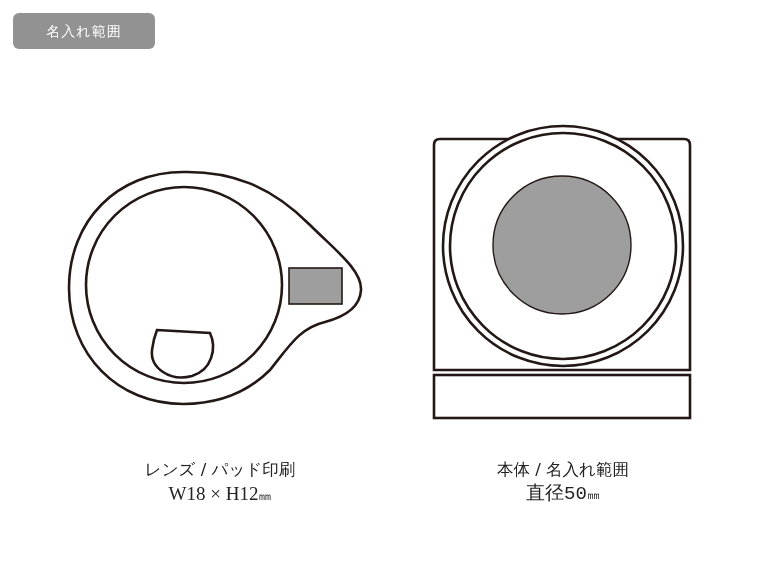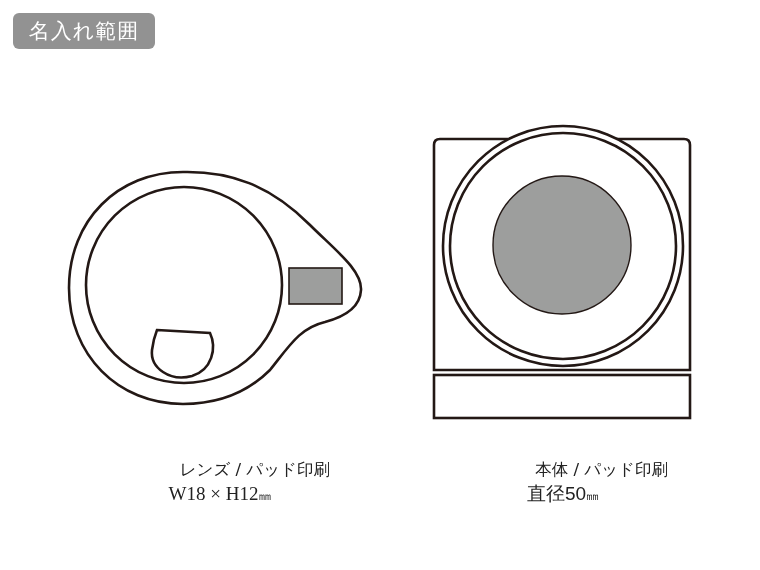--- a/index.html
+++ b/index.html
@@ -1,25 +1,25 @@
 <!DOCTYPE html>
 <html><head>
 <meta charset="utf-8">
 <style>
   html, body { margin:0; padding:0; background:#ffffff; }
   body { width:760px; height:570px; position:relative; overflow:hidden;
          font-family:"DejaVu Sans", "Liberation Sans", sans-serif; }
   .badge { position:absolute; left:13px; top:13px; width:142px; height:36px;
            background:#929292; border-radius:6px; color:#ffffff;
-           font-size:21px; line-height:36px; text-align:center; letter-spacing:1px; }
+           font-size:14px; line-height:36px; text-align:center; letter-spacing:1px; }
   svg.diagram { position:absolute; left:0; top:0; }
   .caption { position:absolute; text-align:center; color:#222; font-size:17px; line-height:24px; }
-  .caption .l1 { font-size:16.5px;text-align:right; }
+  .caption .l1 { font-size:16.5px; }
   .caption .l2 { font-family:Liberation Serif, serif; font-size:19px; }
-  .caption .l2.sans { font-family:Liberation Sans, sans-serif; }
+  .caption .l2.sans { font-family:Liberation Mono, monospace; }
   .mm { font-size:13px; }
 </style>
 </head>
 <body>
 
 <div class="badge">名入れ範囲</div>
 
 <svg class="diagram" width="760" height="570" viewBox="0 0 760 570">
 
   <g fill="none" stroke="#231815" stroke-width="2.6">
@@ -44,15 +44,15 @@
   </g>
   <circle cx="562" cy="245" r="69" fill="#9d9e9d" stroke="#231815" stroke-width="1.4"></circle>
 </svg>
 
 <div class="caption" style="left:110px; top:458px; width:220px;">
   <div class="l1">レンズ / パッド印刷</div>
   <div class="l2"><span>W18 × H12</span><span class="mm">㎜</span></div>
 </div>
 
 <div class="caption" style="left:458px; top:458px; width:210px;">
-  <div class="l1">本体 / パッド印刷</div>
+  <div class="l1">本体 / 名入れ範囲</div>
   <div class="l2 sans"><span>直径50</span><span class="mm">㎜</span></div>
 </div>
 
 </body></html>

